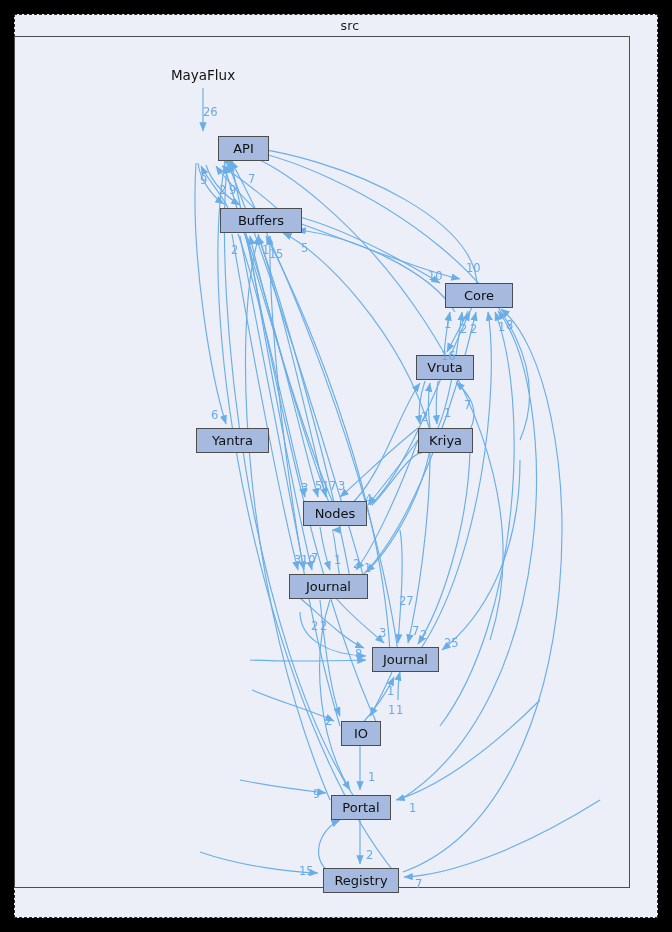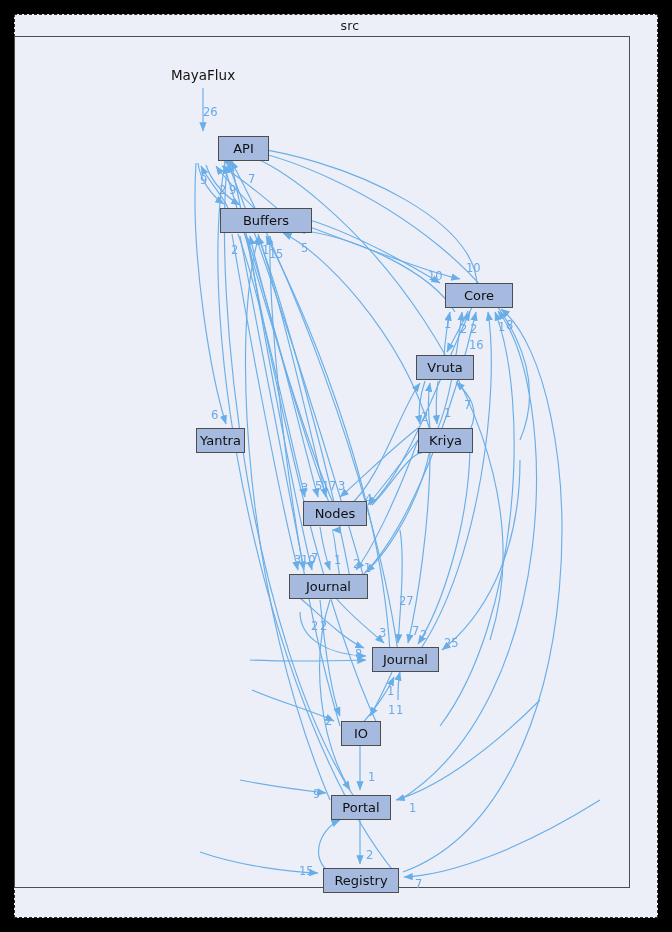--- a/index.html
+++ b/index.html
@@ -172,24 +172,24 @@
 
       <path d="M398,700 C398,690 398,680 400,672"></path>
 
       <path d="M300,612 C300,640 330,655 366,656"></path>
 
     </g>
   </svg>
 
   <div class="node root" style="left:165px;top:64px;width:76px;height:22px;">MayaFlux</div>
   <div class="node" style="left:183px;top:136px;width:51px;margin-left:35px;">API</div>
-  <div class="node" style="left:220px;top:208px;width:92px;">Buffers</div>
+  <div class="node" style="left:220px;top:208px;width:82px;">Buffers</div>
   <div class="node" style="left:445px;top:283px;width:68px;">Core</div>
   <div class="node" style="left:416px;top:355px;width:58px;">Vruta</div>
-  <div class="node" style="left:196px;top:428px;width:49px;text-align:right;">Yantra</div>
+  <div class="node" style="left:196px;top:428px;width:73px;text-align:right;">Yantra</div>
   <div class="node" style="left:418px;top:428px;width:55px;">Kriya</div>
   <div class="node" style="left:303px;top:501px;width:64px;">Nodes</div>
   <div class="node" style="left:289px;top:574px;width:79px;">Journal</div>
   <div class="node" style="left:372px;top:647px;width:67px;">Journal</div>
   <div class="node" style="left:341px;top:721px;width:40px;">IO</div>
   <div class="node" style="left:331px;top:795px;width:60px;">Portal</div>
   <div class="node" style="left:323px;top:868px;width:76px;">Registry</div>
 
   <div class="edge-label" style="left:203px;top:105px;">26</div>
   <div class="edge-label" style="left:200px;top:173px;">9</div>
@@ -201,21 +201,21 @@
   <div class="edge-label" style="left:269px;top:247px;">1</div>
   <div class="edge-label" style="left:276px;top:247px;">5</div>
   <div class="edge-label" style="left:301px;top:241px;">5</div>
   <div class="edge-label" style="left:428px;top:269px;">10</div>
   <div class="edge-label" style="left:466px;top:261px;">10</div>
   <div class="edge-label" style="left:444px;top:317px;">1</div>
   <div class="edge-label" style="left:460px;top:322px;">2</div>
   <div class="edge-label" style="left:470px;top:322px;">2</div>
   <div class="edge-label" style="left:498px;top:320px;">1</div>
   <div class="edge-label" style="left:506px;top:318px;">8</div>
-  <div class="edge-label" style="left:441px;top:338px;margin-left:28px;">16</div>
+  <div class="edge-label" style="left:441px;top:349px;">16</div>
   <div class="edge-label" style="left:421px;top:410px;">2</div>
   <div class="edge-label" style="left:444px;top:406px;">1</div>
   <div class="edge-label" style="left:464px;top:398px;">7</div>
   <div class="edge-label" style="left:211px;top:408px;">6</div>
   <div class="edge-label" style="left:301px;top:481px;">3</div>
   <div class="edge-label" style="left:315px;top:479px;">5</div>
   <div class="edge-label" style="left:322px;top:479px;">17</div>
   <div class="edge-label" style="left:338px;top:479px;">3</div>
   <div class="edge-label" style="left:365px;top:492px;">4</div>
   <div class="edge-label" style="left:294px;top:553px;">3</div>

